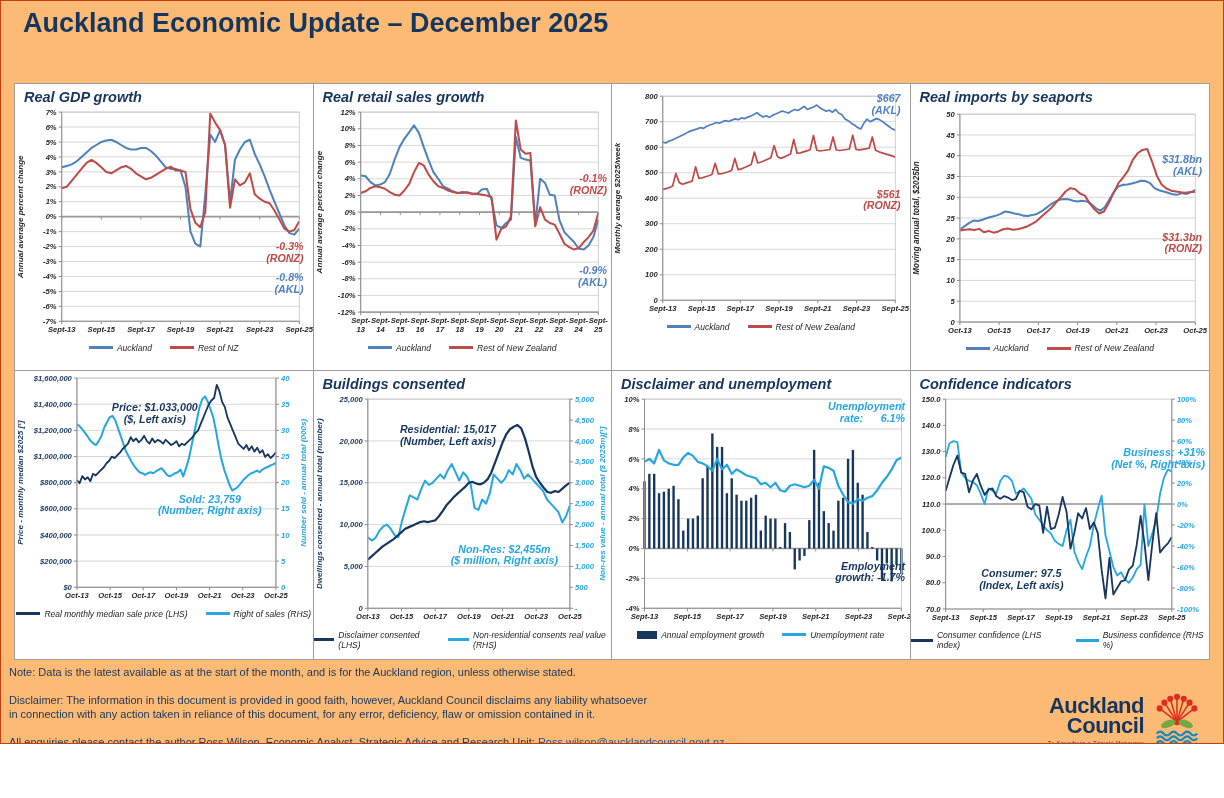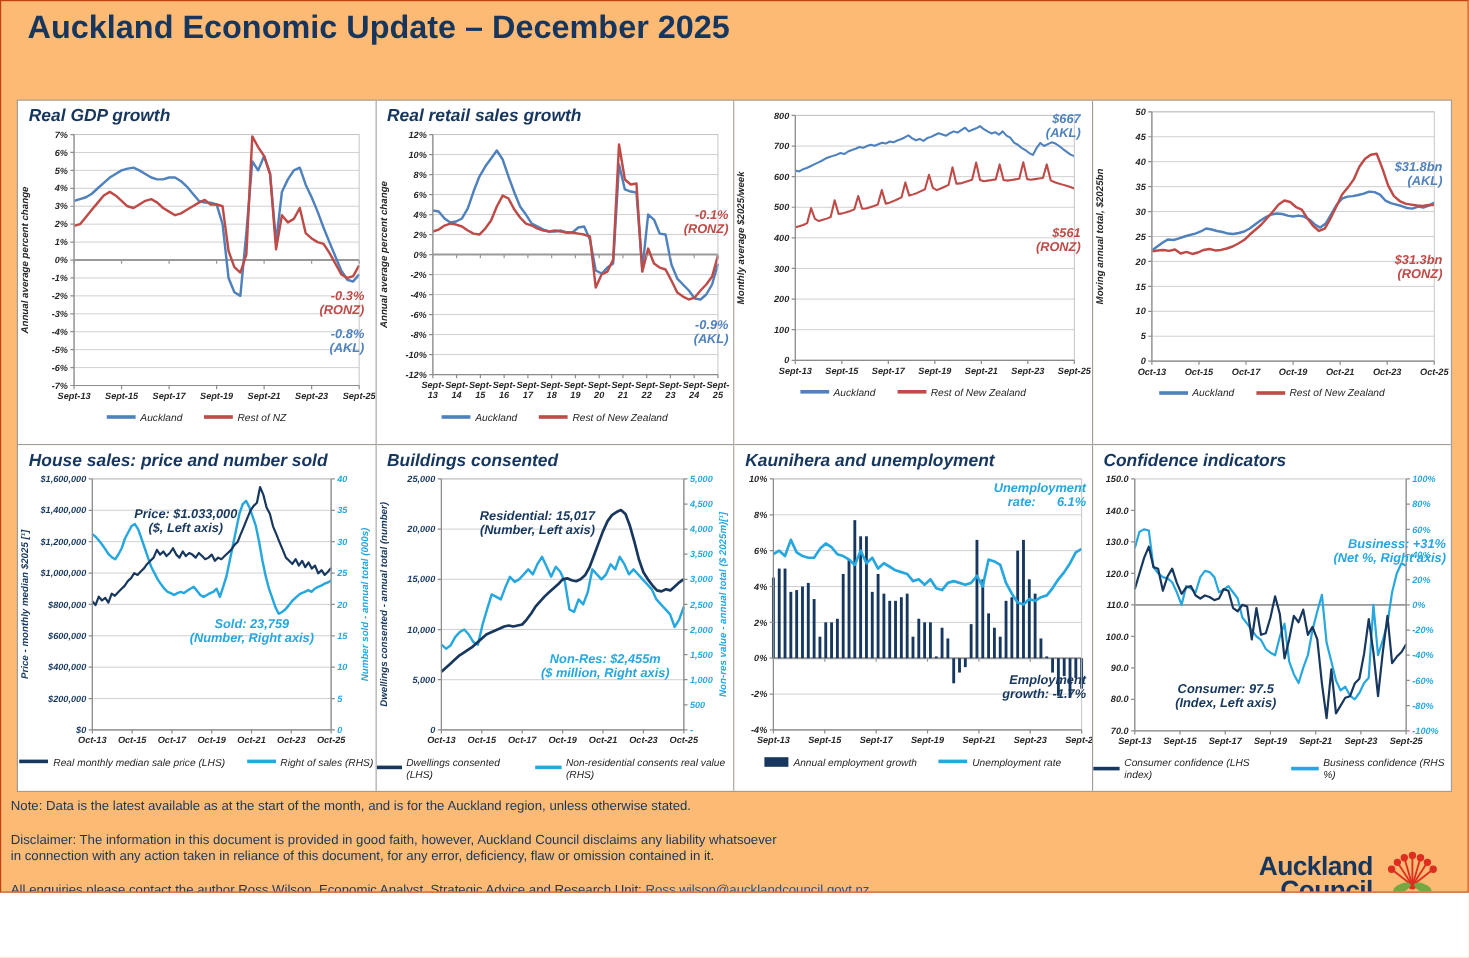--- a/index.html
+++ b/index.html
@@ -11,21 +11,21 @@
   .panel:nth-child(n+5){border-bottom:none;}
   .panel-title{color:#17365D;font-size:14.5px;font-weight:bold;margin:5px 0 0 9px;white-space:nowrap;}
   svg.chart{display:block;width:100%;height:auto;}
   .legend{display:flex;justify-content:center;align-items:center;gap:18px;font-size:8.5px;color:#262626;margin-top:-4px;}
   .legend-item{display:flex;align-items:center;gap:4px;}
   .sw-line{display:inline-block;width:24px;height:3px;}
   .sw-bar{display:inline-block;width:20px;height:8px;}
   .footer{display:flex;justify-content:space-between;align-items:flex-end;margin:6px 20px 0 8px;}
   .notes{color:#17365D;font-size:11px;line-height:1.22;}
   .notes p{margin:0 0 15px 0;}
-  .notes p.last{margin-bottom:16px;}
+  .notes p.last{margin-bottom:0;}
   .email-link{color:#1F5394;text-decoration:underline;cursor:pointer;}
   .logo{display:flex;align-items:flex-end;gap:7px;padding-bottom:4px;}
   .logo-text{text-align:right;color:#17365D;}
   .logo-name{font-size:22px;font-weight:bold;line-height:0.92;letter-spacing:-0.5px;}
   .logo-tag{font-size:5.5px;letter-spacing:0.45px;margin-top:3px;white-space:nowrap;}
 </style>
 </head>
 <body>
 
 <div class="page">
@@ -287,20 +287,21 @@
             <span class="sw-line" style="background: rgb(79, 129, 189);"></span>
             <span>Auckland</span>
           </span>
           <span class="legend-item">
             <span class="sw-line" style="background: rgb(190, 75, 72);"></span>
             <span>Rest of New Zealand</span>
           </span>
         </div>
     </section>
     <section class="panel">
+      <h2 class="panel-title">Real imports by seaports</h2>
       <svg class="chart" viewBox="0 0 293 238">
           <line x1="48" x2="279" y1="9" y2="9" stroke="#CFCFCF" stroke-width="0.8"></line>
           <line x1="48" x2="279" y1="29.399999999999995" y2="29.399999999999995" stroke="#CFCFCF" stroke-width="0.8"></line>
           <line x1="48" x2="279" y1="49.79999999999999" y2="49.79999999999999" stroke="#CFCFCF" stroke-width="0.8"></line>
           <line x1="48" x2="279" y1="70.20000000000002" y2="70.20000000000002" stroke="#CFCFCF" stroke-width="0.8"></line>
           <line x1="48" x2="279" y1="90.60000000000001" y2="90.60000000000001" stroke="#CFCFCF" stroke-width="0.8"></line>
           <line x1="48" x2="279" y1="111" y2="111" stroke="#CFCFCF" stroke-width="0.8"></line>
           <line x1="48" x2="279" y1="131.39999999999998" y2="131.39999999999998" stroke="#CFCFCF" stroke-width="0.8"></line>
           <line x1="48" x2="279" y1="151.79999999999998" y2="151.79999999999998" stroke="#CFCFCF" stroke-width="0.8"></line>
           <line x1="48" x2="279" y1="172.20000000000002" y2="172.20000000000002" stroke="#CFCFCF" stroke-width="0.8"></line>
@@ -358,21 +359,20 @@
             <span class="sw-line" style="background: rgb(79, 129, 189);"></span>
             <span>Auckland</span>
           </span>
           <span class="legend-item">
             <span class="sw-line" style="background: rgb(190, 75, 72);"></span>
             <span>Rest of New Zealand</span>
           </span>
         </div>
     </section>
     <section class="panel">
-      <h2 class="panel-title">House sales: price and number sold</h2>
       <svg class="chart" viewBox="0 0 293 238">
           <line x1="61" x2="257" y1="7" y2="7" stroke="#CFCFCF" stroke-width="0.8"></line>
           <line x1="61" x2="257" y1="32.75" y2="32.75" stroke="#CFCFCF" stroke-width="0.8"></line>
           <line x1="61" x2="257" y1="58.5" y2="58.5" stroke="#CFCFCF" stroke-width="0.8"></line>
           <line x1="61" x2="257" y1="84.25" y2="84.25" stroke="#CFCFCF" stroke-width="0.8"></line>
           <line x1="61" x2="257" y1="110" y2="110" stroke="#CFCFCF" stroke-width="0.8"></line>
           <line x1="61" x2="257" y1="135.75" y2="135.75" stroke="#CFCFCF" stroke-width="0.8"></line>
           <line x1="61" x2="257" y1="161.5" y2="161.5" stroke="#CFCFCF" stroke-width="0.8"></line>
           <line x1="61" x2="257" y1="187.25" y2="187.25" stroke="#CFCFCF" stroke-width="0.8"></line>
           <line x1="61" x2="257" y1="213" y2="213" stroke="#CFCFCF" stroke-width="0.8"></line>
@@ -516,30 +516,30 @@
           <text x="8" y="110" font-size="8" font-weight="bold" text-anchor="middle" fill="#17375E" transform="rotate(-90 8 110)">Dwellings consented - annual total (number)</text>
           <text x="287" y="110" font-size="8" font-weight="bold" text-anchor="middle" fill="#27A7DF" transform="rotate(-90 287 110)">Non-res value - annual total ($ 2025m)[¹]</text>
           <text x="131.85" y="40.46" text-anchor="middle" font-size="10.5" font-weight="bold" fill="#17375E" xml:space="preserve">Residential: 15,017</text>
           <text x="131.85" y="51.96" text-anchor="middle" font-size="10.5" font-weight="bold" fill="#17375E" xml:space="preserve">(Number, Left axis)</text>
           <text x="187.52" y="158.27" text-anchor="middle" font-size="10.5" font-weight="bold" fill="#27A7DF" xml:space="preserve">Non-Res: $2,455m</text>
           <text x="187.52" y="169.77" text-anchor="middle" font-size="10.5" font-weight="bold" fill="#27A7DF" xml:space="preserve">($ million, Right axis)</text>
         </svg>
       <div class="legend">
           <span class="legend-item">
             <span class="sw-line" style="background: rgb(23, 55, 94);"></span>
-            <span>Dwellings consented (LHS)</span>
+            <span>Disclaimer consented (LHS)</span>
           </span>
           <span class="legend-item">
             <span class="sw-line" style="background: rgb(39, 167, 223);"></span>
             <span>Non-residential consents real value (RHS)</span>
           </span>
         </div>
     </section>
     <section class="panel">
-      <h2 class="panel-title">Kaunihera and unemployment</h2>
+      <h2 class="panel-title">Disclaimer and unemployment</h2>
       <svg class="chart" viewBox="0 0 293 238">
           <line x1="32" x2="285" y1="7" y2="7" stroke="#CFCFCF" stroke-width="0.8"></line>
           <line x1="32" x2="285" y1="36.42857142857144" y2="36.42857142857144" stroke="#CFCFCF" stroke-width="0.8"></line>
           <line x1="32" x2="285" y1="65.85714285714286" y2="65.85714285714286" stroke="#CFCFCF" stroke-width="0.8"></line>
           <line x1="32" x2="285" y1="95.28571428571429" y2="95.28571428571429" stroke="#CFCFCF" stroke-width="0.8"></line>
           <line x1="32" x2="285" y1="124.71428571428571" y2="124.71428571428571" stroke="#CFCFCF" stroke-width="0.8"></line>
           <line x1="32" x2="285" y1="154.14285714285714" y2="154.14285714285714" stroke="#CFCFCF" stroke-width="0.8"></line>
           <line x1="32" x2="285" y1="183.57142857142858" y2="183.57142857142858" stroke="#CFCFCF" stroke-width="0.8"></line>
           <line x1="32" x2="285" y1="213" y2="213" stroke="#CFCFCF" stroke-width="0.8"></line>
           <line x1="32" x2="285" y1="154.14285714285714" y2="154.14285714285714" stroke="#999999" stroke-width="1.6"></line>

